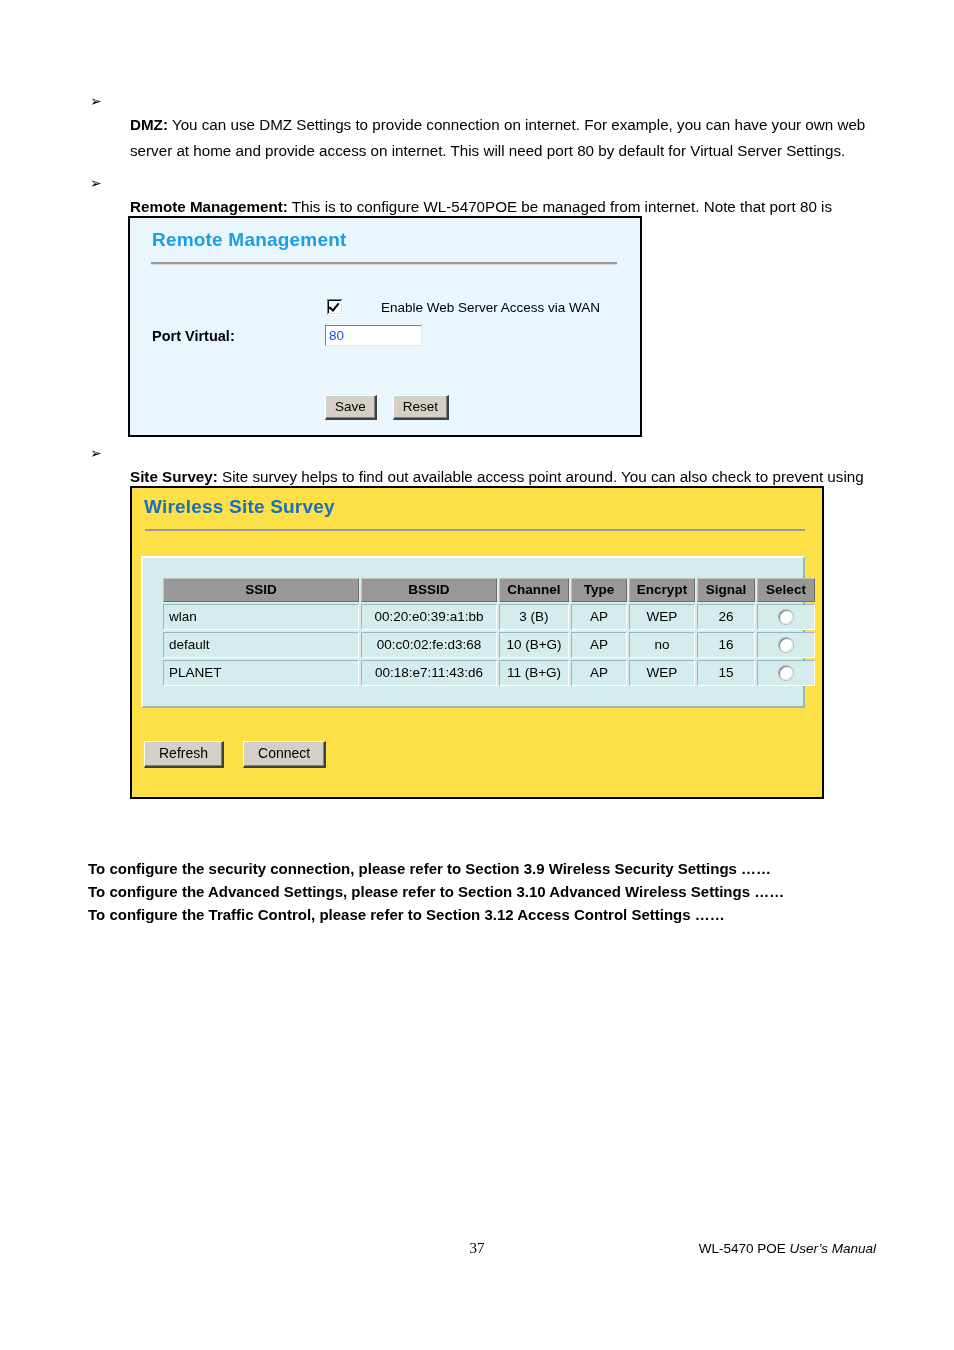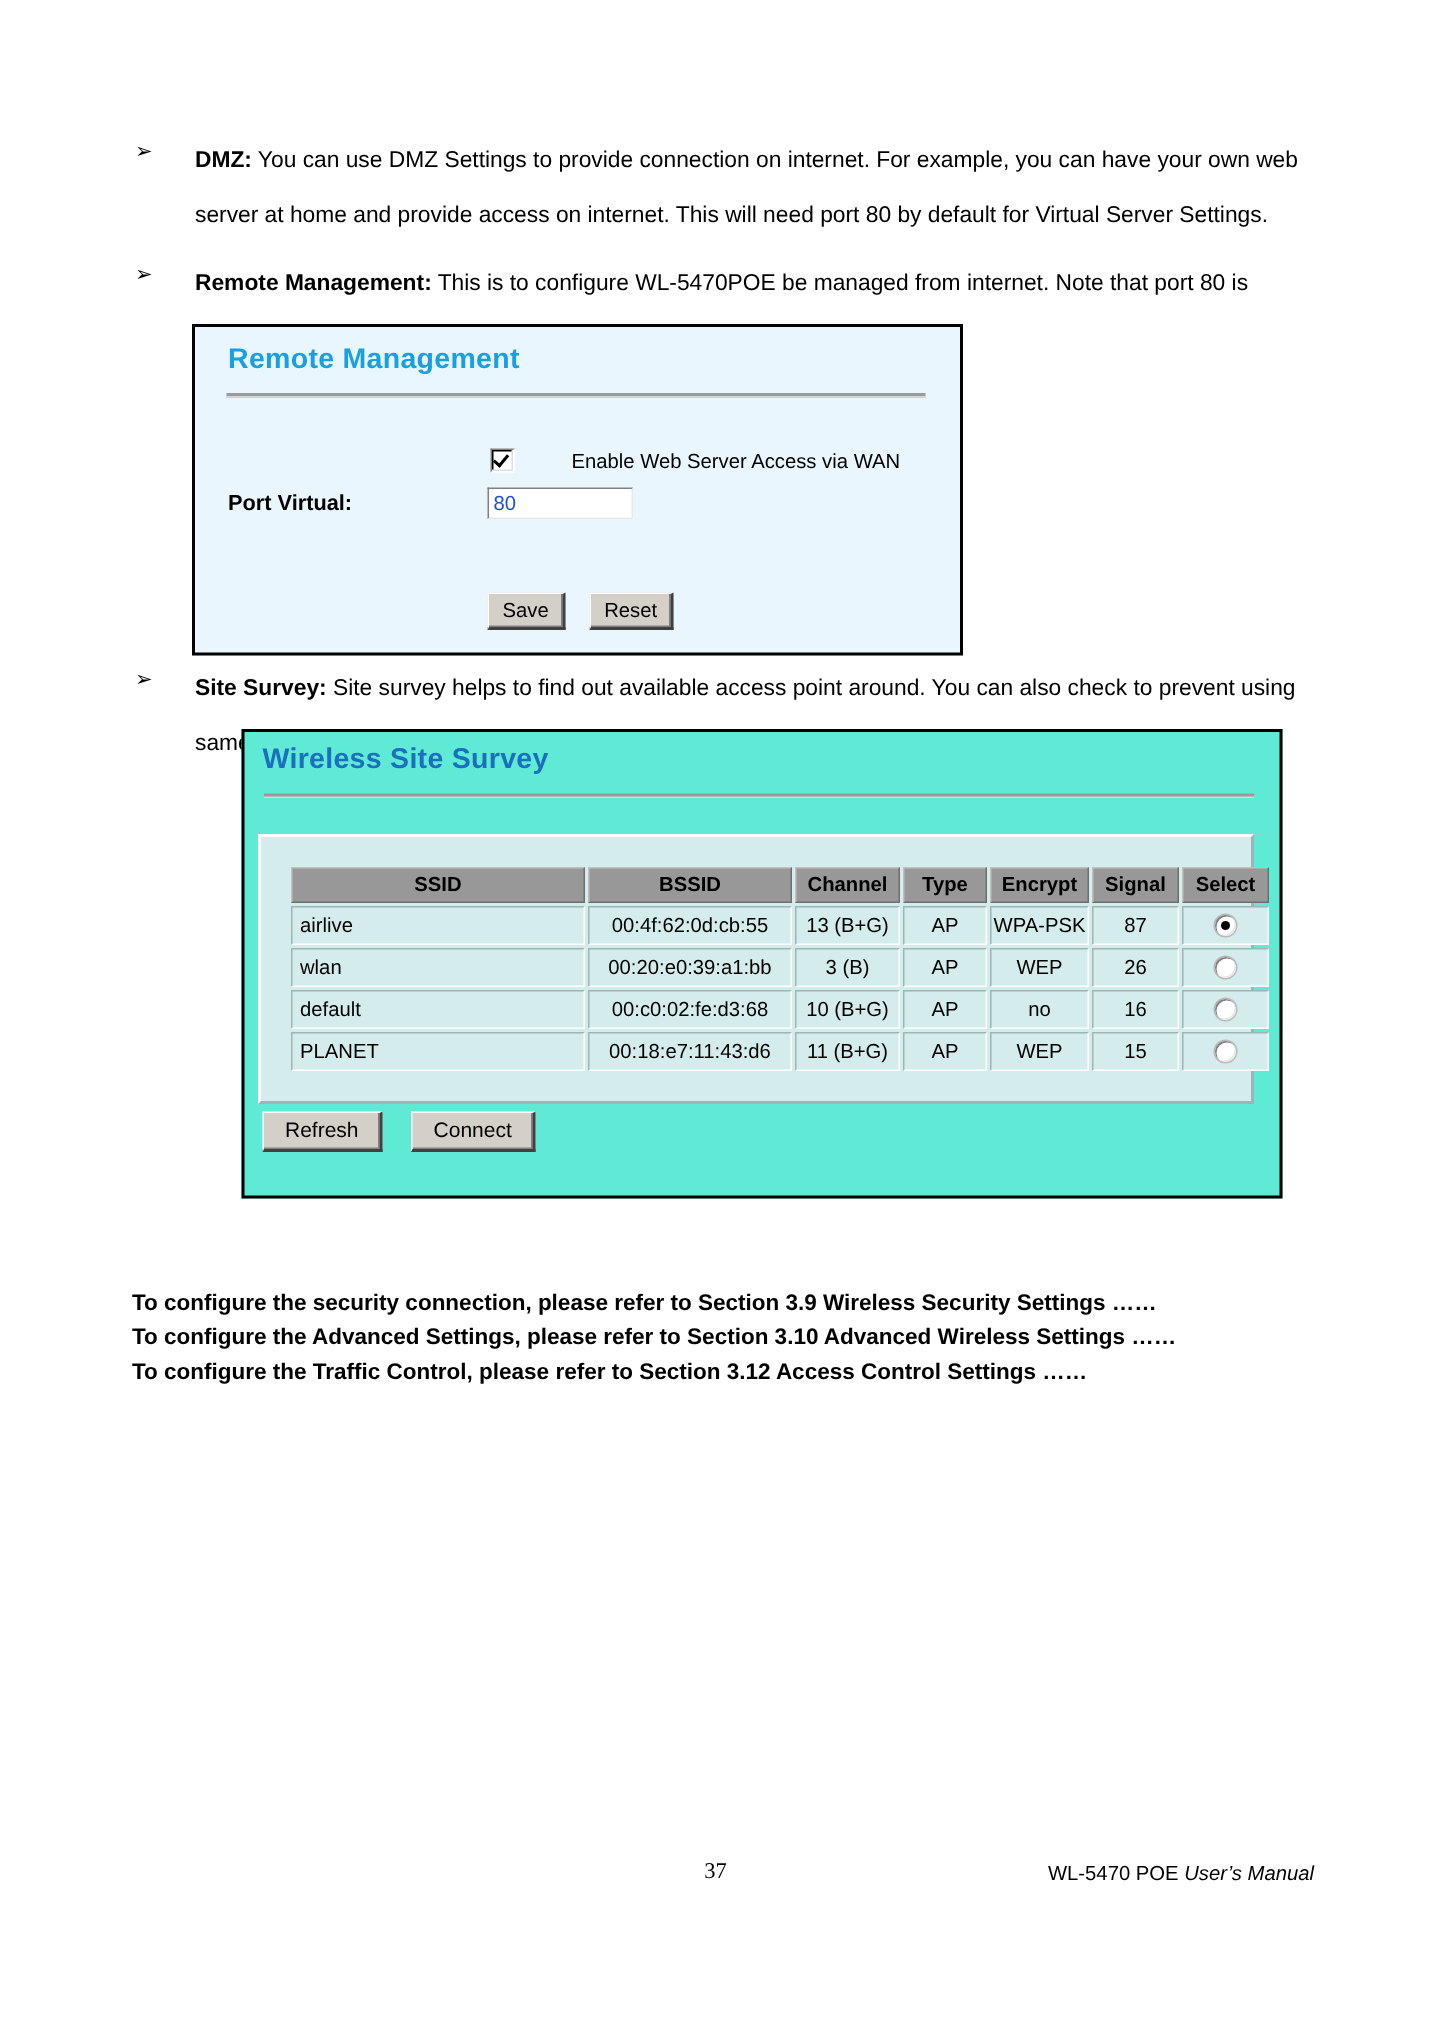--- a/index.html
+++ b/index.html
@@ -32,22 +32,23 @@
     font-family: "DejaVu Sans", sans-serif;
     font-size: 14px;
     line-height: 26px;
     color: #000;
     padding-left: 2px;
     box-sizing: border-box;
   }
   .bullet-text {
     flex: 1 1 auto;
     font-size: 15.2px;
-    line-height: 37px;
+    line-height: 26px;
     text-align: left;
+    margin-top: 24px;
   }
   .bullet-text b {
     font-weight: bold;
   }
 
   
   .panel {
     position: absolute;
     border: 2px solid #000000;
     box-sizing: border-box;
@@ -167,22 +168,21 @@
     box-sizing: border-box;
     cursor: default;
   }
 
   
   #site-survey-panel {
     left: 130px;
     top: 486px;
     width: 694px;
     height: 313px;
-    background: #5eead4;
-    margin-left: 31px;
+    background: #fde047;
   }
   #site-survey-panel .panel-title {
     color: #1b6fbd;
     position: absolute;
     left: 12px;
     top: 8px;
   }
   #site-survey-panel .panel-rule {
     position: absolute;
     left: 13px;
@@ -379,29 +379,20 @@
           <th>SSID</th>
           <th>BSSID</th>
           <th>Channel</th>
           <th>Type</th>
           <th>Encrypt</th>
           <th>Signal</th>
           <th>Select</th>
         </tr>
       </thead>
       <tbody>
-        <tr>
-          <td class="ssid">airlive</td>
-          <td>00:4f:62:0d:cb:55</td>
-          <td>13 (B+G)</td>
-          <td>AP</td>
-          <td>WPA-PSK</td>
-          <td>87</td>
-          <td><span class="win-radio checked"></span></td>
-        </tr>
         <tr>
           <td class="ssid">wlan</td>
           <td>00:20:e0:39:a1:bb</td>
           <td>3 (B)</td>
           <td>AP</td>
           <td>WEP</td>
           <td>26</td>
           <td><span class="win-radio"></span></td>
         </tr>
         <tr>

